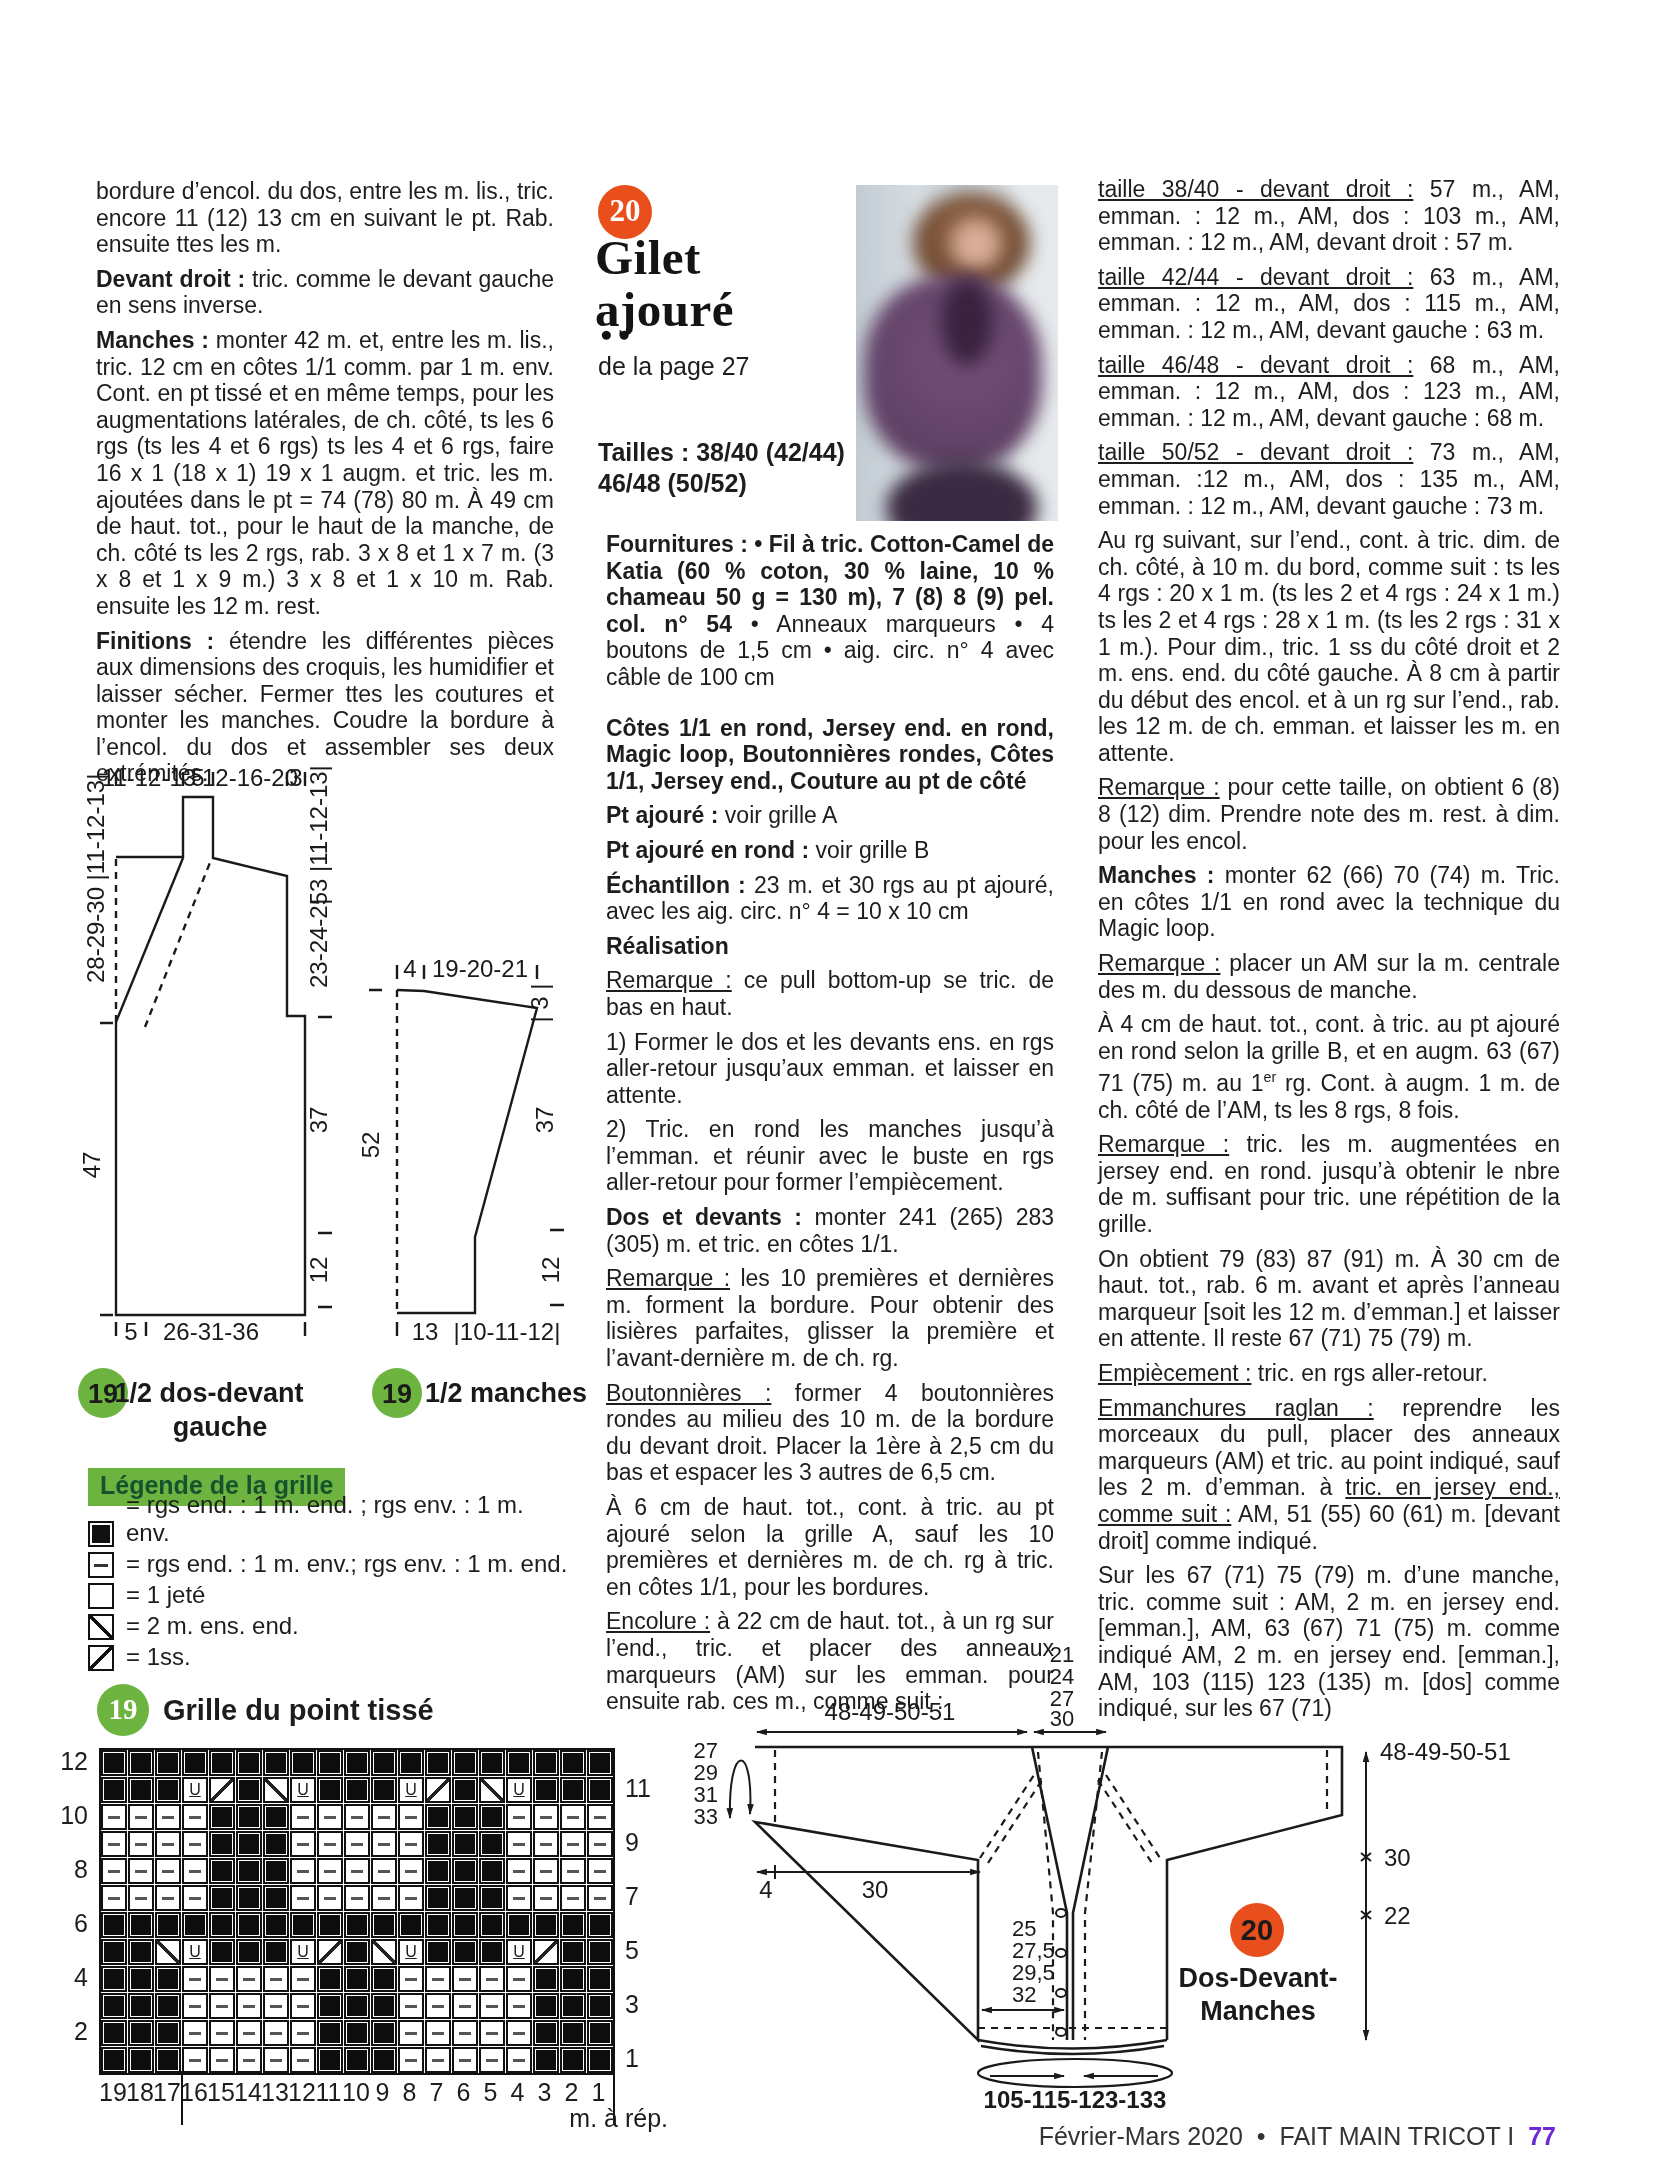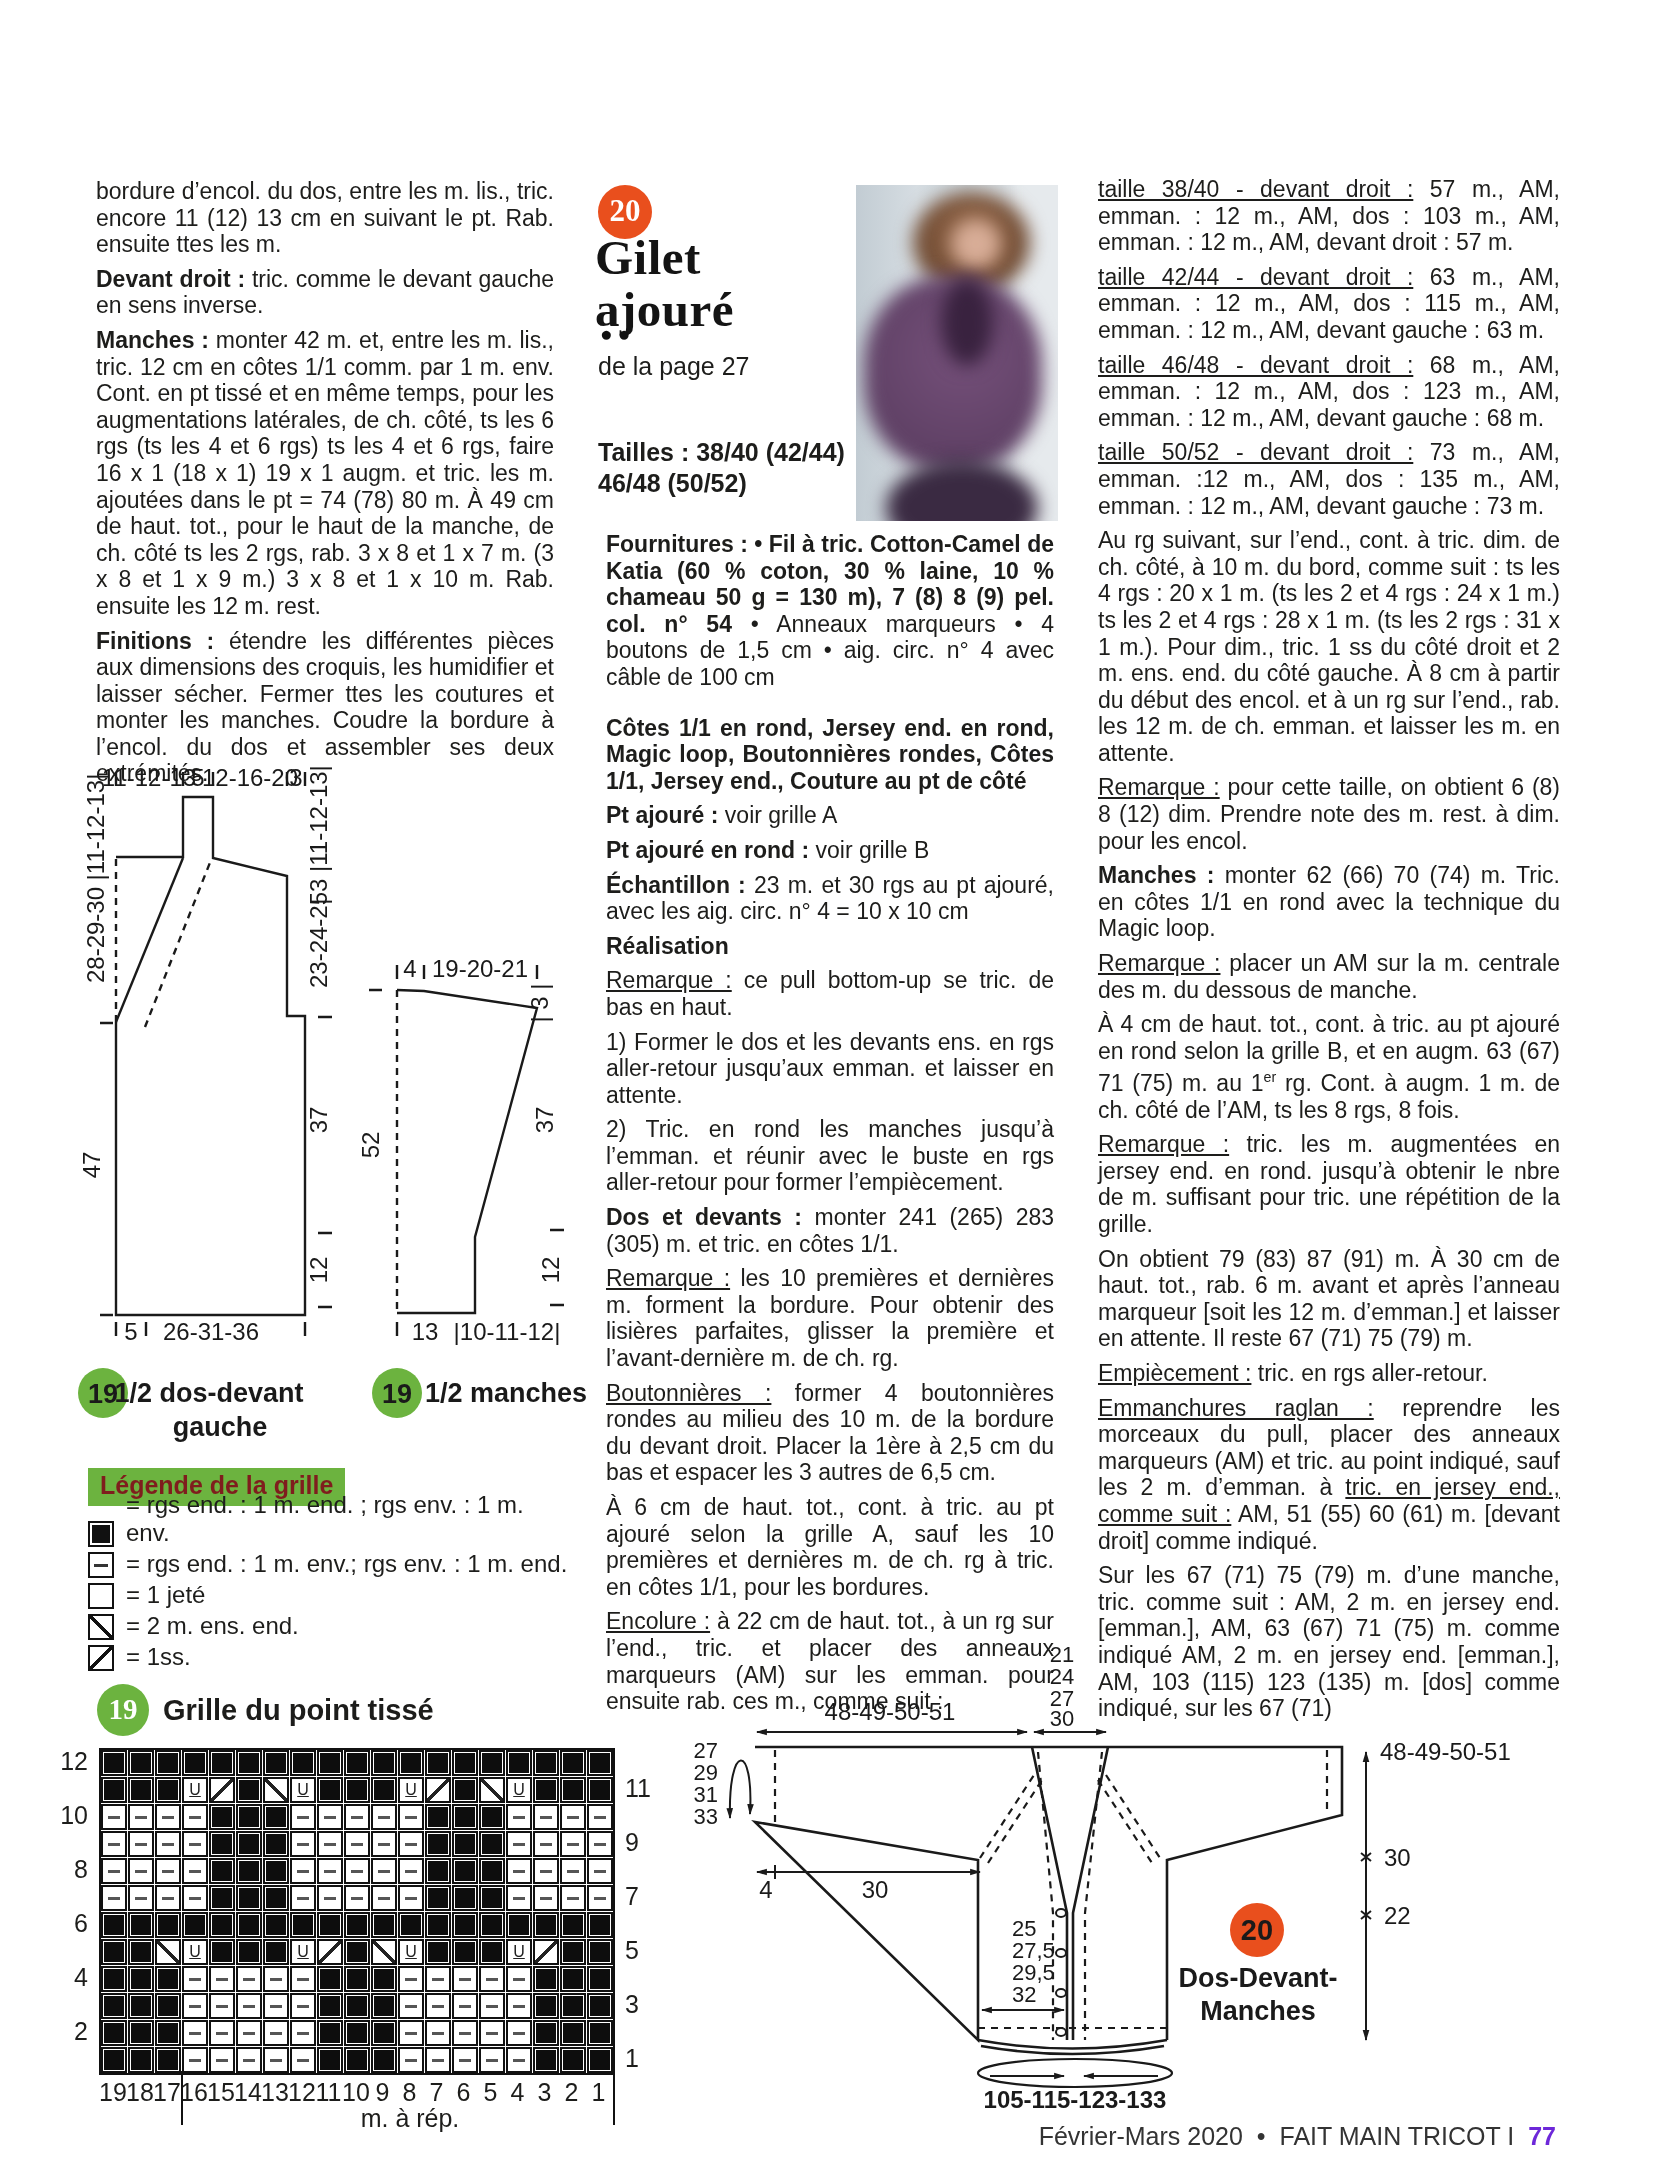--- a/index.html
+++ b/index.html
@@ -23,21 +23,21 @@
   #sizes{position:absolute;left:598px;top:437px;width:300px;font-weight:700;font-size:25px;line-height:31px}
   
   #photo{position:absolute;left:856px;top:185px;width:202px;height:336px;overflow:hidden;
     background:linear-gradient(90deg,#c2ccd3 0%,#d6dde2 30%,#c8d2d8 55%,#dfe4e8 82%,#cfd8de 100%)}
   #photo .ly{position:absolute;border-radius:50%;filter:blur(9px)}
   
   #footer{position:absolute;left:1000px;top:2122px;width:556px;text-align:right;font-size:25px;color:#333}
   #footer .pg{font-weight:700;color:#6d28d9}
   
   #legend{position:absolute;left:88px;top:1468px;width:480px}
-  #legend .ltitle{display:inline-block;background:#6cb33f;color:#7f1d1d;font-weight:700;
+  #legend .ltitle{display:inline-block;background:#6cb33f;color:#14532d;font-weight:700;
      font-size:25px;padding:3px 12px 6px;margin-bottom:10px}
   .litem{display:flex;align-items:flex-end;height:31px;font-size:24px}
   .sym{width:22px;height:22px;border:2px solid #111;margin-right:12px;position:relative;flex:none;background:#fff}
   .sym.filled{background:#111;box-shadow:inset 0 0 0 2px #fff}
   .sym.dash::after{content:"";position:absolute;left:4px;right:4px;top:50%;height:3px;margin-top:-1.5px;background:#333}
   .sym.k2tog{background-image:linear-gradient(to top right,transparent calc(50% - 1.5px),#111 calc(50% - 1.5px),#111 calc(50% + 1.5px),transparent calc(50% + 1.5px))}
   .sym.ssk{background-image:linear-gradient(to bottom right,transparent calc(50% - 1.5px),#111 calc(50% - 1.5px),#111 calc(50% + 1.5px),transparent calc(50% + 1.5px))}
   
   #chart-head{position:absolute;left:97px;top:1684px;display:flex;align-items:center}
   #chart-head .gbadge{width:52px;height:52px;border-radius:50%;background:#6cb33f;color:#fff;
@@ -52,21 +52,21 @@
   .cell.u{font-size:16px;color:#222}
   .cell.d1{background-image:linear-gradient(to top right,transparent calc(50% - 1.5px),#222 calc(50% - 1.5px),#222 calc(50% + 1.5px),transparent calc(50% + 1.5px))}
   .cell.d2{background-image:linear-gradient(to bottom right,transparent calc(50% - 1.5px),#222 calc(50% - 1.5px),#222 calc(50% + 1.5px),transparent calc(50% + 1.5px))}
   .rownums{position:absolute;top:1748px;display:grid;grid-auto-rows:27px;font-size:25px}
   #rownums-left{left:36px;width:52px;text-align:right}
   #rownums-right{left:625px;width:52px;text-align:left}
   .rownums span{line-height:27px}
   #colnums{position:absolute;left:99px;top:2078px;display:grid;grid-template-columns:repeat(19,27px);
      font-size:25px;text-align:center}
   .repline{position:absolute;top:2071px;width:2px;height:54px;background:#111}
-  #mrep{position:absolute;left:170px;top:2104px;width:480px;text-align:center;font-size:25px}
+  #mrep{position:absolute;left:188px;top:2104px;width:480px;text-align:right;font-size:25px}
   svg{position:absolute;overflow:visible}
   svg text{font-family:"Liberation Sans",sans-serif;fill:#1a1a1a}
 </style>
 </head>
 <body>
 
 <div class="col" id="left-col" style="left:88px;top:170px;width:474px">
     <p class="para">bordure d’encol. du dos, entre les m. lis., tric. encore 11 (12) 13 cm en suivant le pt. Rab. ensuite ttes les m.</p>
     <p class="para"><span class="b">Devant droit : </span>tric. comme le devant gauche en sens inverse.</p>
     <p class="para"><span class="b">Manches : </span>monter 42 m. et, entre les m. lis., tric. 12 cm en côtes 1/1 comm. par 1 m. env. Cont. en pt tissé et en même temps, pour les augmentations latérales, de ch. côté, ts les 6 rgs (ts les 4 et 6 rgs) ts les 4 et 6 rgs, faire 16 x 1 (18 x 1) 19 x 1 augm. et tric. les m. ajoutées dans le pt = 74 (78) 80 m. À 49 cm de haut. tot., pour le haut de la manche, de ch. côté ts les 2 rgs, rab. 3 x 8 et 1 x 7 m. (3 x 8 et 1 x 9 m.) 3 x 8 et 1 x 10 m. Rab. ensuite les 12 m. rest.</p>

